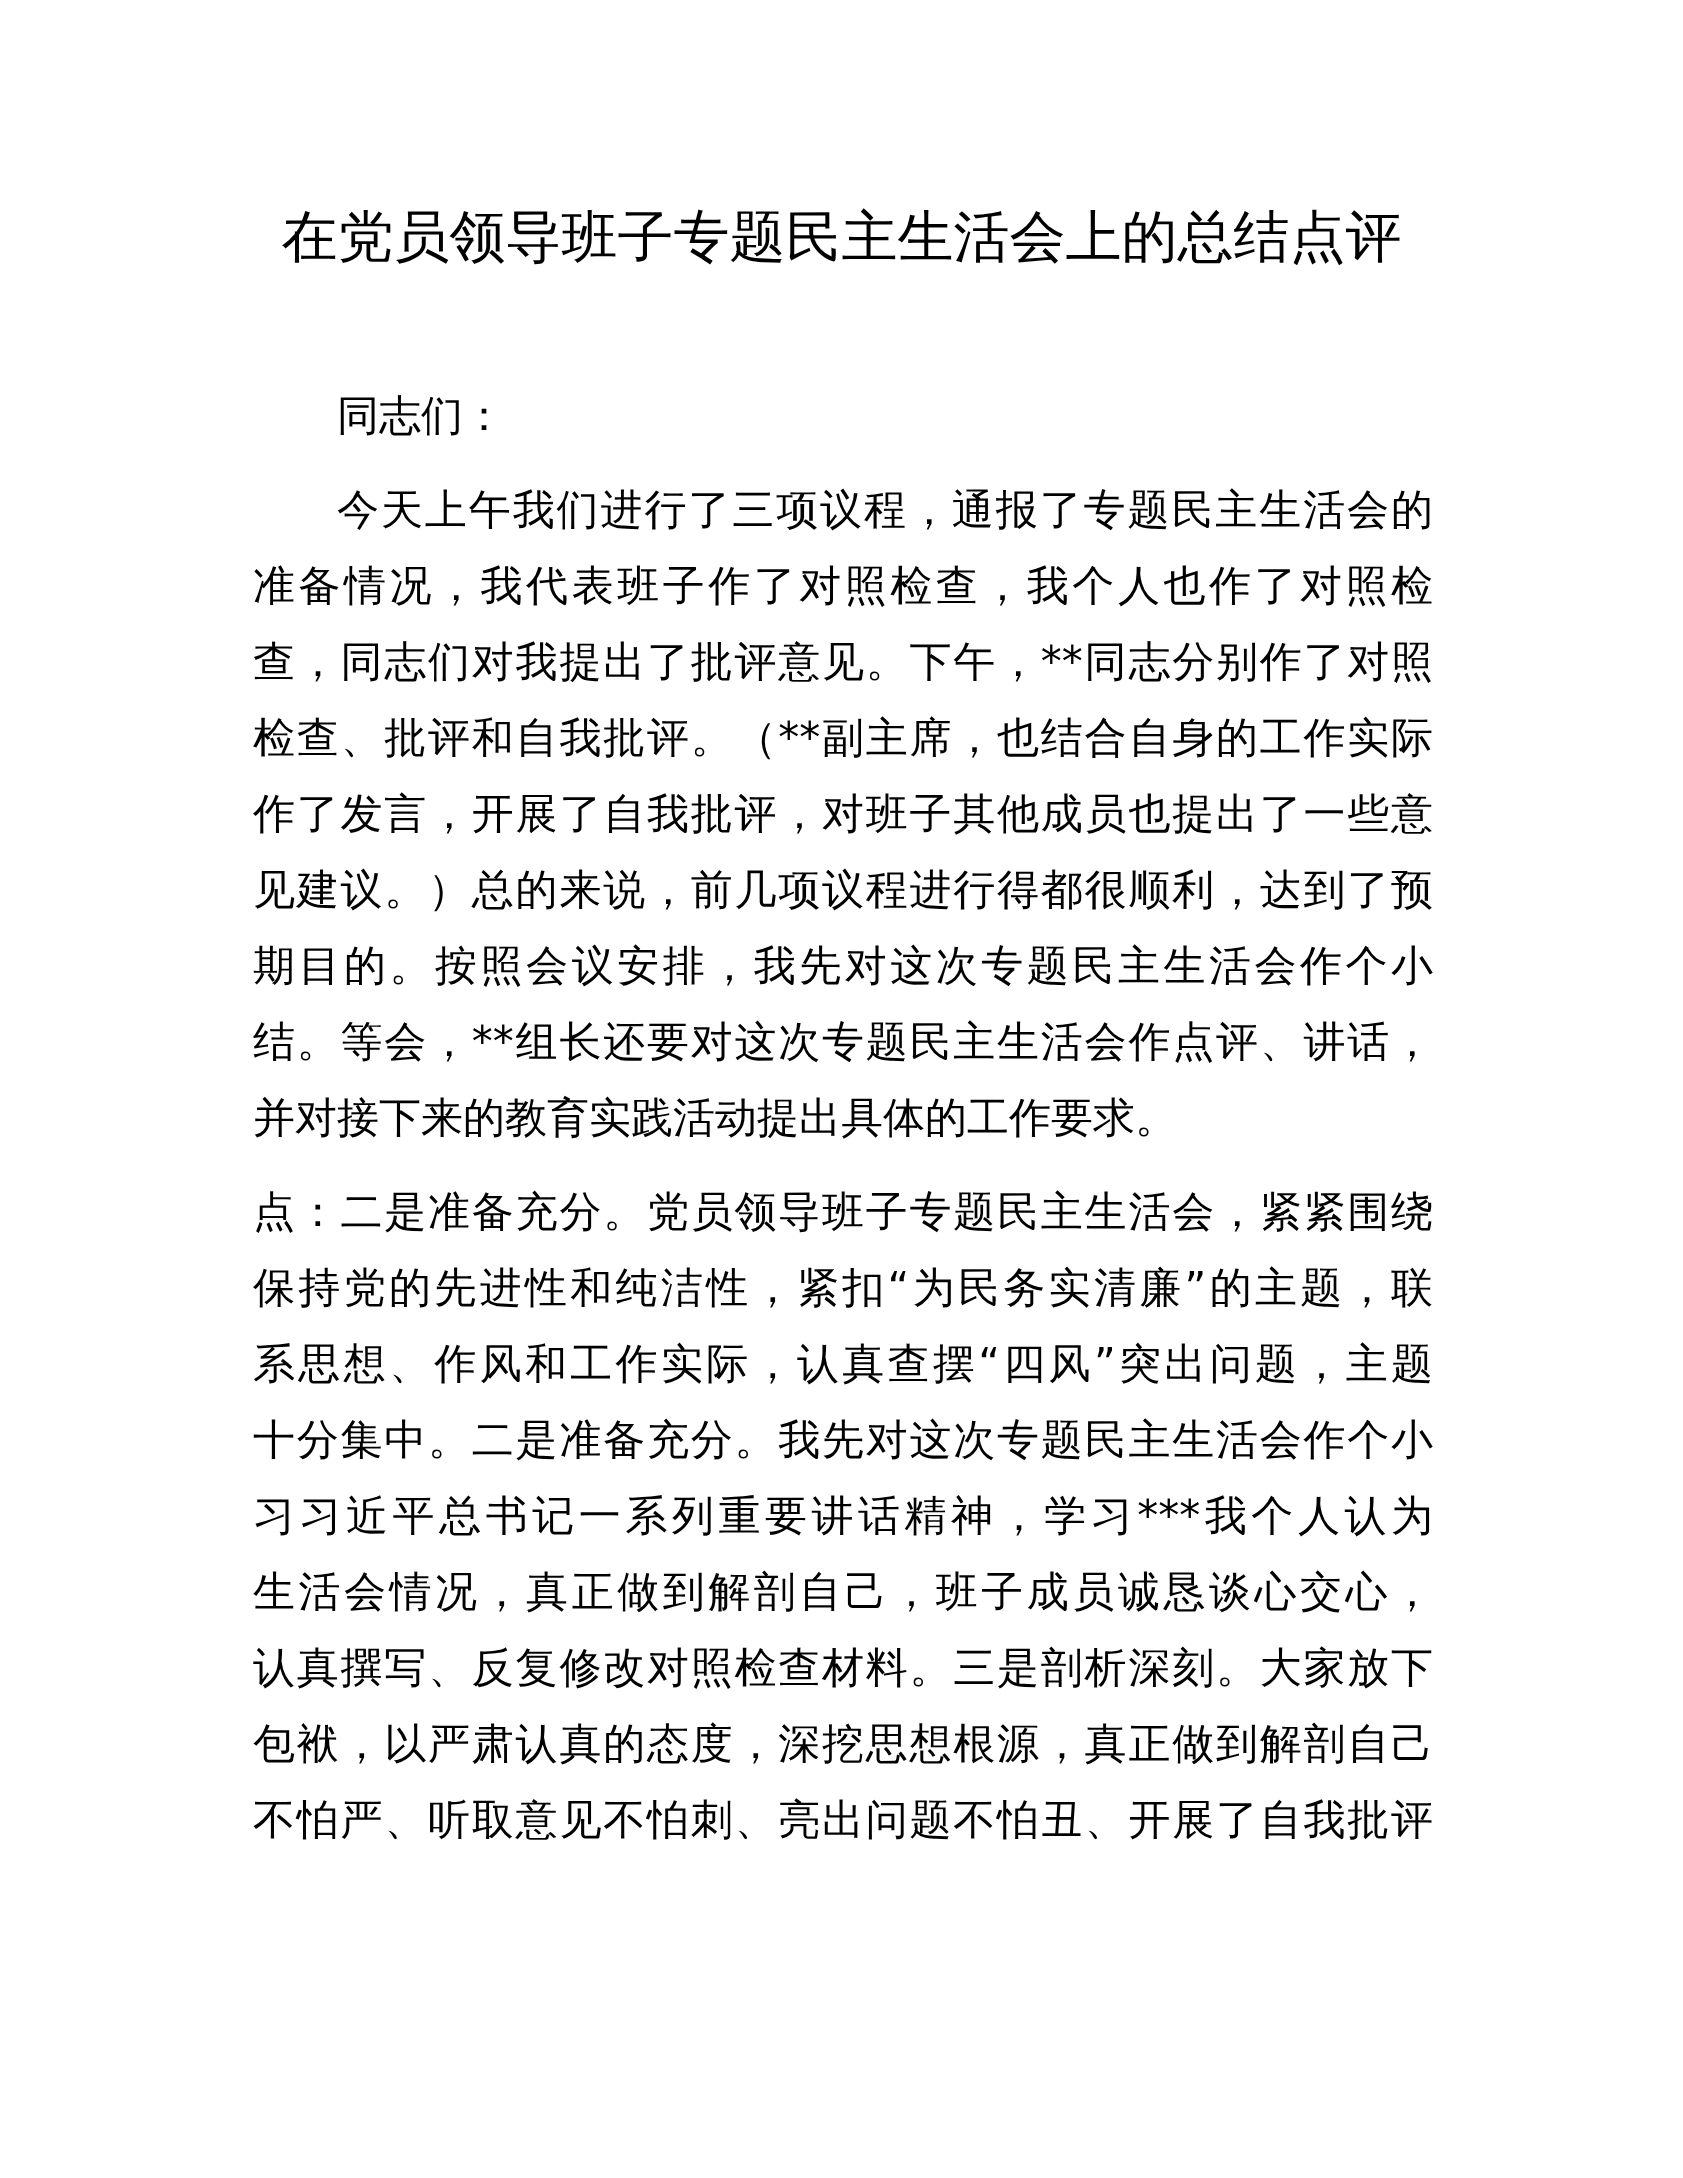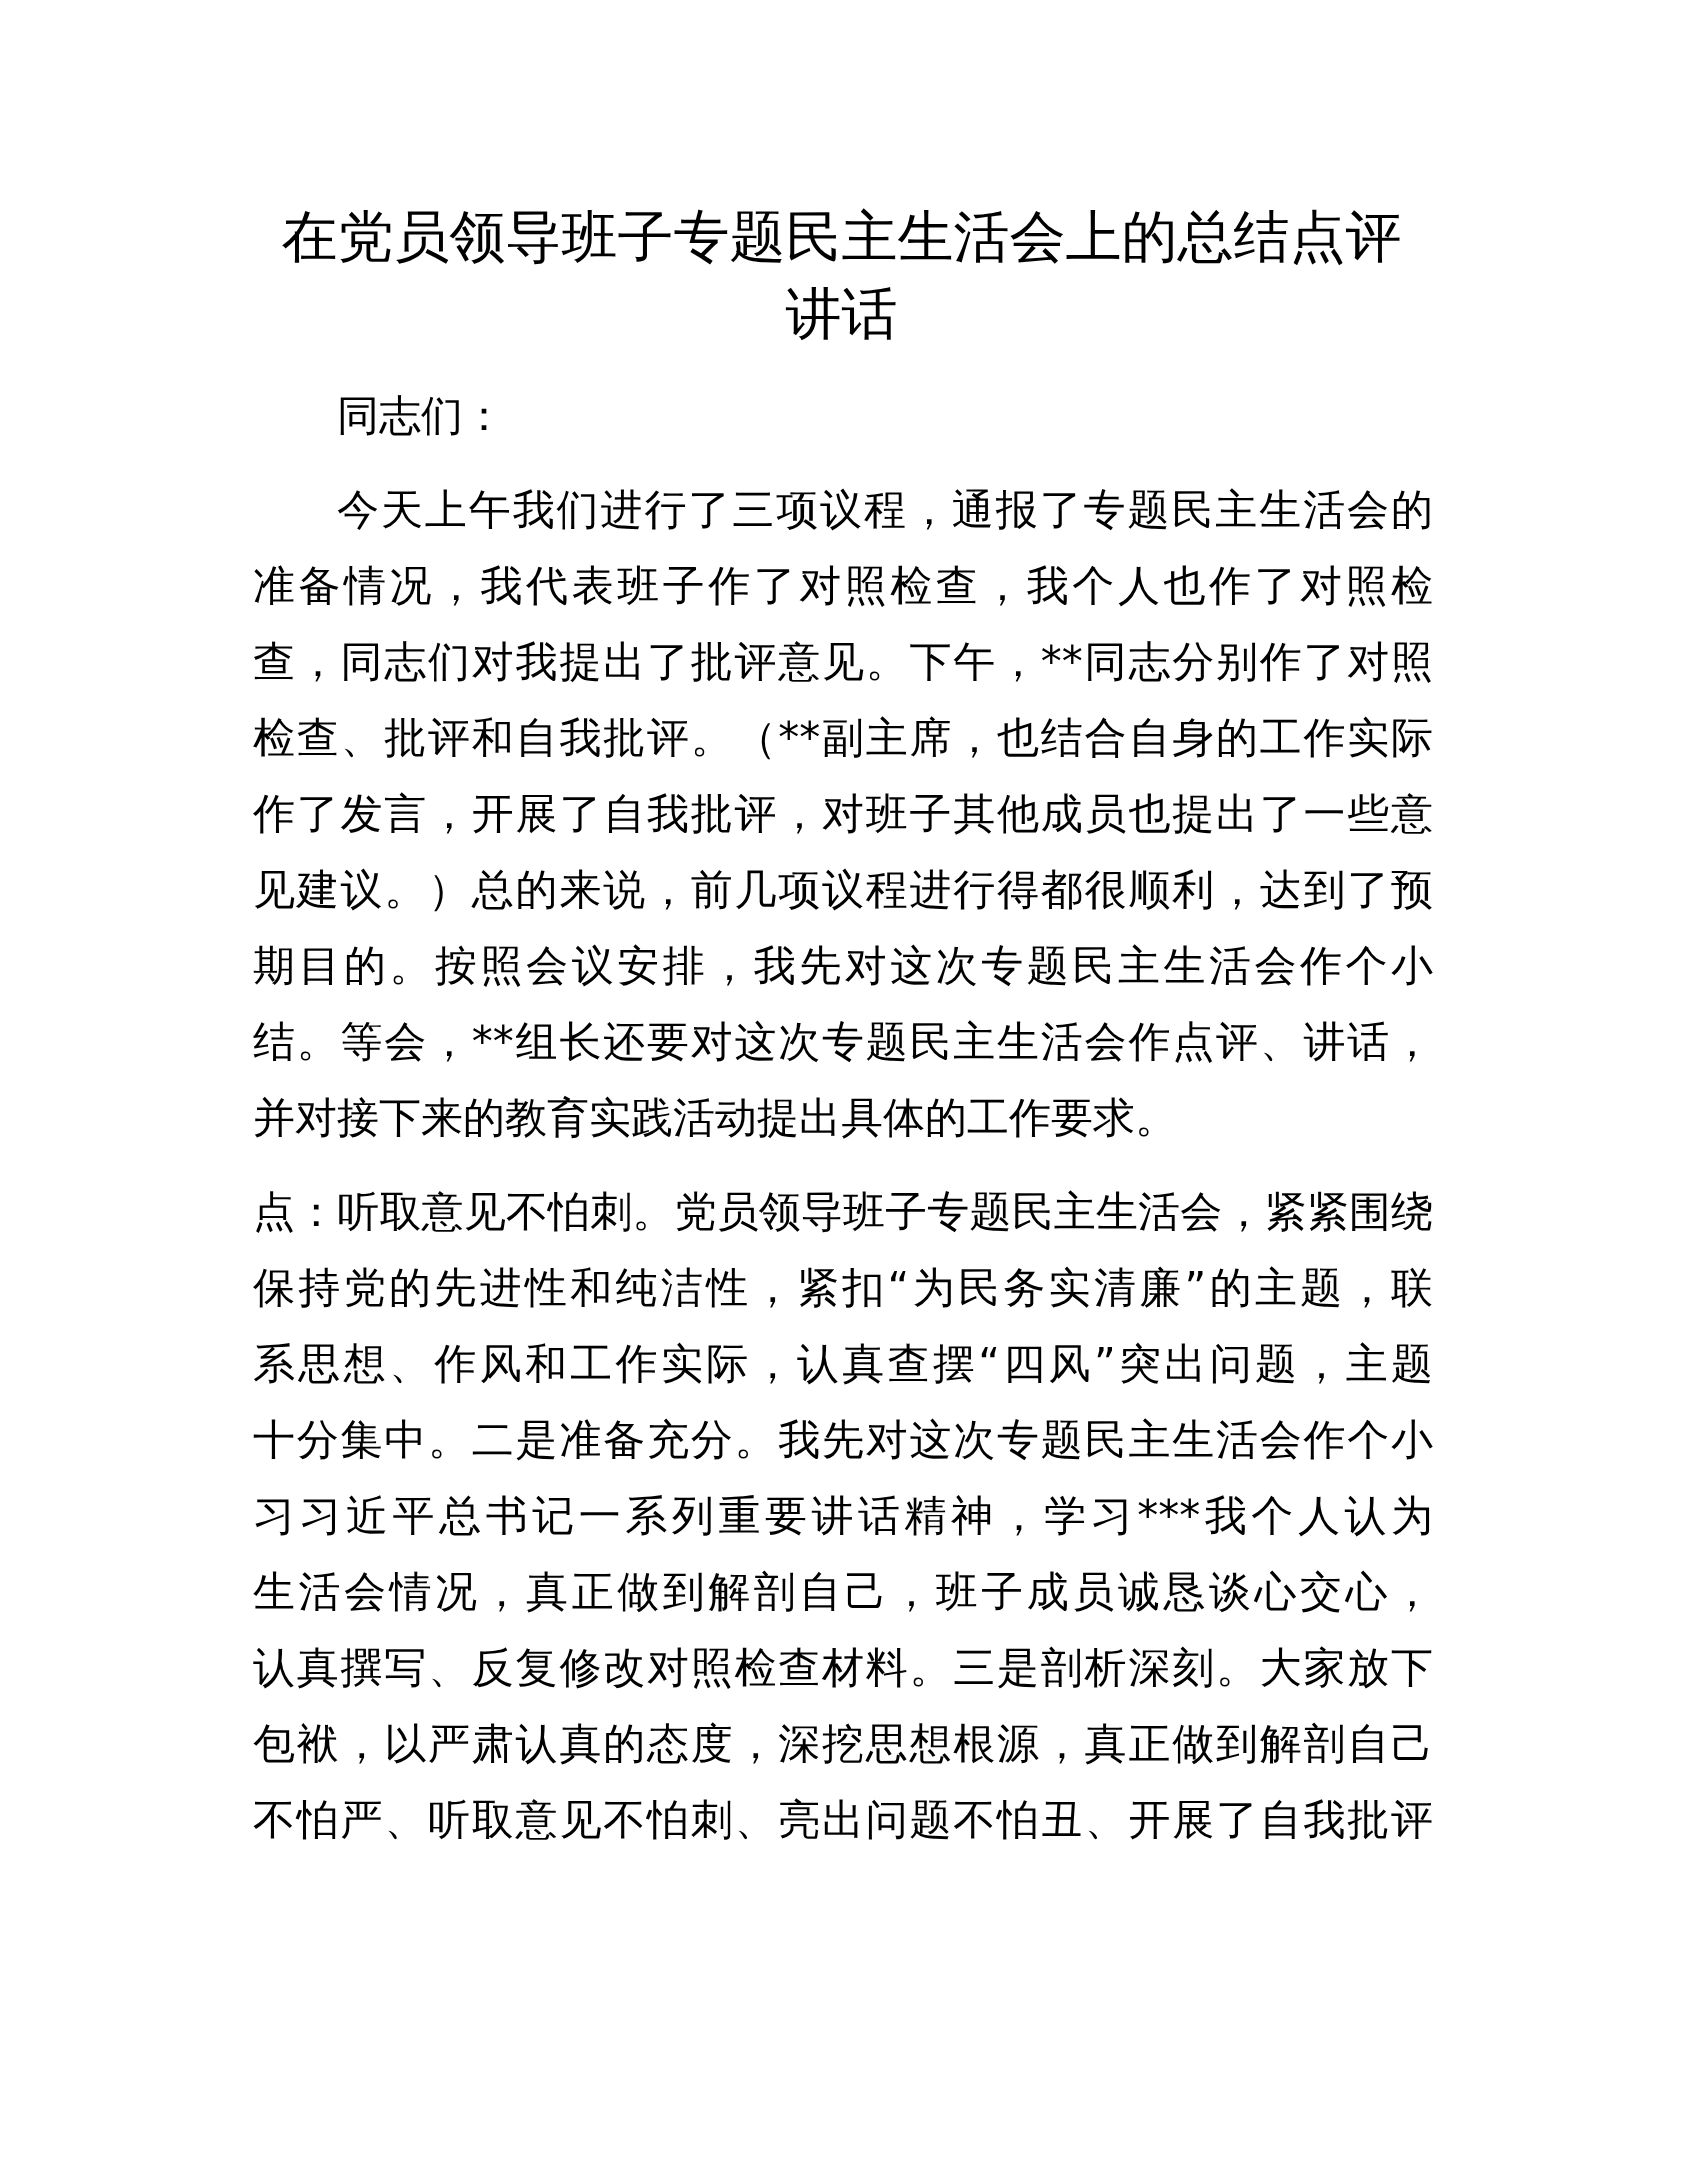--- a/index.html
+++ b/index.html
@@ -64,21 +64,20 @@
       padding-left: 84px;
     }
   </style>
 </head>
 <body>
 
 <div class="page">
 
   <h1 class="title">
     <span class="tline">在党员领导班子专题民主生活会上的总结点评</span>
-    <span class="tline">讲话</span>
   </h1>
 
   <div class="body">
 
     <div class="para">
       <span class="line indent last">同志们：</span>
     </div>
 
     <div class="para">
       <span class="line indent">今天上午我们进行了三项议程，通报了专题民主生活会的</span>
@@ -86,21 +85,21 @@
       <span class="line">查，同志们对我提出了批评意见。下午，**同志分别作了对照</span>
       <span class="line">检查、批评和自我批评。（**副主席，也结合自身的工作实际</span>
       <span class="line">作了发言，开展了自我批评，对班子其他成员也提出了一些意</span>
       <span class="line">见建议。）总的来说，前几项议程进行得都很顺利，达到了预</span>
       <span class="line">期目的。按照会议安排，我先对这次专题民主生活会作个小</span>
       <span class="line">结。等会，**组长还要对这次专题民主生活会作点评、讲话，</span>
       <span class="line last">并对接下来的教育实践活动提出具体的工作要求。</span>
     </div>
 
     <div class="para">
-      <span class="line">点：听取意见不怕刺。党员领导班子专题民主生活会，紧紧围绕</span>
+      <span class="line">点：二是准备充分。党员领导班子专题民主生活会，紧紧围绕</span>
       <span class="line">保持党的先进性和纯洁性，紧扣“为民务实清廉”的主题，联</span>
       <span class="line">系思想、作风和工作实际，认真查摆“四风”突出问题，主题</span>
       <span class="line">十分集中。二是准备充分。我先对这次专题民主生活会作个小</span>
       <span class="line">习习近平总书记一系列重要讲话精神，学习***我个人认为</span>
       <span class="line">生活会情况，真正做到解剖自己，班子成员诚恳谈心交心，</span>
       <span class="line">认真撰写、反复修改对照检查材料。三是剖析深刻。大家放下</span>
       <span class="line">包袱，以严肃认真的态度，深挖思想根源，真正做到解剖自己</span>
       <span class="line">不怕严、听取意见不怕刺、亮出问题不怕丑、开展了自我批评</span>
     </div>
 

